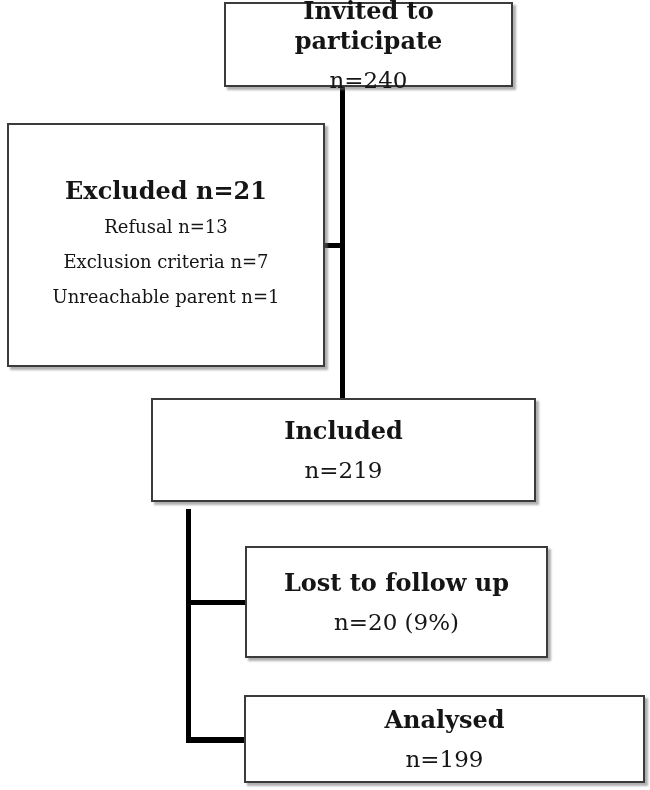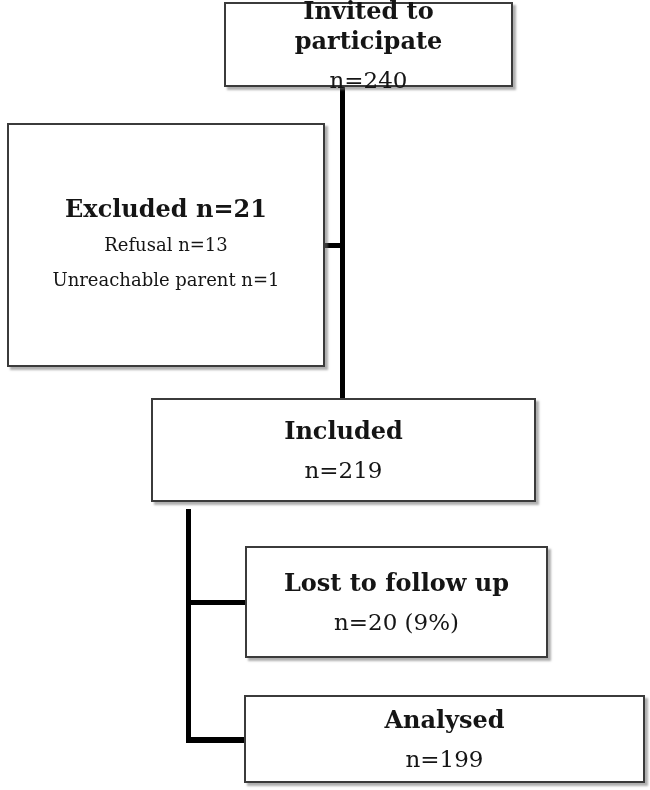--- a/index.html
+++ b/index.html
@@ -79,20 +79,21 @@
   <div class="connector" id="conn-analysed-branch"></div>
 
   <div class="box" id="box-invited">
     <div class="title">Invited to participate</div>
     <div class="value">n=240</div>
   </div>
 
   <div class="box" id="box-excluded">
     <div class="title excl">Excluded n=21</div>
     <div class="sub">Refusal n=13</div>
+    <div class="sub">Exclusion criteria n=7</div>
     <div class="sub">Unreachable parent n=1</div>
   </div>
 
   <div class="box" id="box-included">
     <div class="title">Included</div>
     <div class="value">n=219</div>
   </div>
 
   <div class="box" id="box-lost">
     <div class="title">Lost to follow up</div>

